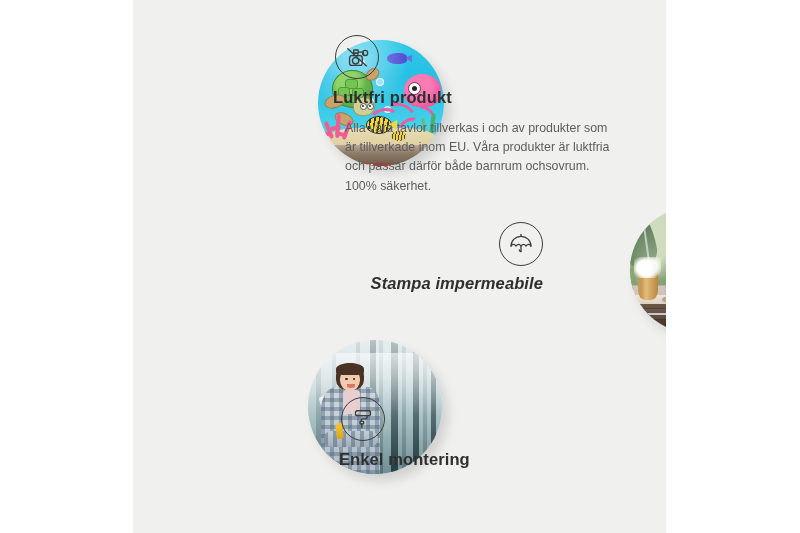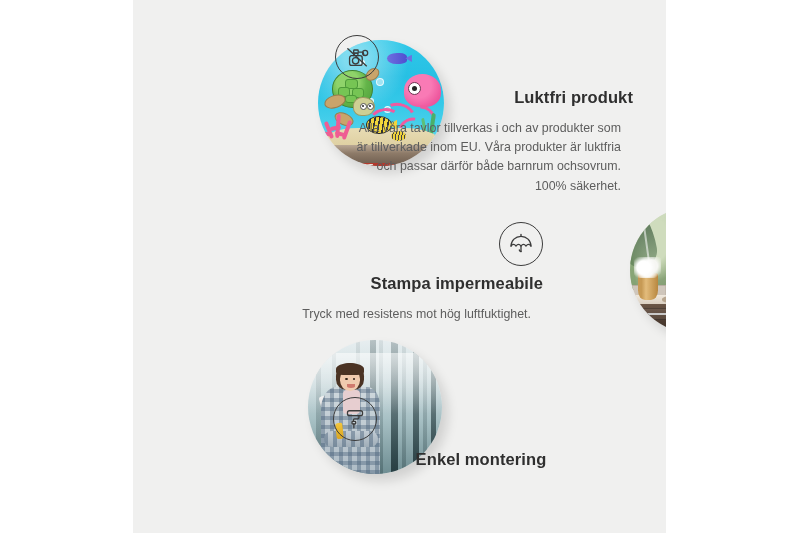--- a/index.html
+++ b/index.html
@@ -55,31 +55,31 @@
     line-height: 1.15;
   }
   .feat-body {
     font-size: 12.4px;
     color: #5d5d5d;
     line-height: 1.55;
     margin: 12px;
   }
 
   
-  #feature-odourless { left: 200px; top: 35px; width: 300px; text-align: right; }
+  #feature-odourless { left: 200px; top: 35px; width: 300px; text-align: left; }
   #feature-odourless .icon-badge { margin-left: 2px; }
 
   
-  #feature-waterproof { left: 80px; top: 222px; width: 330px; text-align: right; }
+  #feature-waterproof { left: 80px; top: 222px; width: 330px; text-align: right; font-style: italic; }
   #feature-waterproof .badge-row { display: flex; justify-content: flex-end; }
   #feature-waterproof .feat-title { font-size: 16.5px; margin-top: 8px; }
   #feature-waterproof .feat-body { font-size: 12.4px; }
 
   
-  #feature-easy-mount { left: 198px; top: 397px; width: 300px; text-align: center; }
+  #feature-easy-mount { left: 206px; top: 397px; width: 300px; text-align: left; }
   #feature-easy-mount .icon-badge { margin-left: 2px; }
   #feature-easy-mount .feat-body { font-size: 12.6px; }
 
   
   .photo-circle {
     position: absolute;
     border-radius: 50%;
     overflow: hidden;
     box-shadow: 6px 7px 11px rgba(0,0,0,0.13);
   }
@@ -473,21 +473,20 @@
           <svg width="28" height="28" viewBox="0 0 32 32" fill="none" stroke="#3c3c3c" stroke-width="1.5" stroke-linecap="round" stroke-linejoin="round">
             <path d="M4.6 18.4C4.6 12 9.7 7.2 16 7.2s11.4 4.8 11.4 11.2"></path>
             <path d="M4.6 18.4c1.9-2.5 3.8-2.5 5.7 0 1.9-2.5 3.8-2.5 5.7 0 1.9-2.5 3.8-2.5 5.7 0 1.9-2.5 3.8-2.5 5.7 0"></path>
             <line x1="16" y1="18.4" x2="16" y2="24.6"></line>
             <path d="M16 24.6a1.9 1.9 0 0 1-1.9-1.9"></path>
             <line x1="16" y1="5.1" x2="16" y2="7.2"></line>
           </svg>
         </div>
       </div>
       <div class="feat-title">Stampa impermeabile</div>
-      <p class="feat-body">Tryck med resistens mot hög luftfuktighet.</p>
     </div>
 
     <div class="feature" id="feature-easy-mount">
       <div class="badge-row">
         <div class="icon-badge">
           <svg width="28" height="28" viewBox="0 0 32 32" fill="none" stroke="#3c3c3c" stroke-width="1.5" stroke-linecap="round" stroke-linejoin="round">
             <rect x="7.4" y="6.6" width="17.2" height="5.6" rx="2.2"></rect>
             <path d="M20.5 12.2v2.1a1.5 1.5 0 0 1-1.5 1.5h-3.4a1.5 1.5 0 0 0-1.5 1.5v1.5"></path>
             <rect x="12.6" y="18.8" width="4.2" height="2.9" rx="0.9"></rect>
             <line x1="14.7" y1="21.7" x2="14.7" y2="26"></line>

